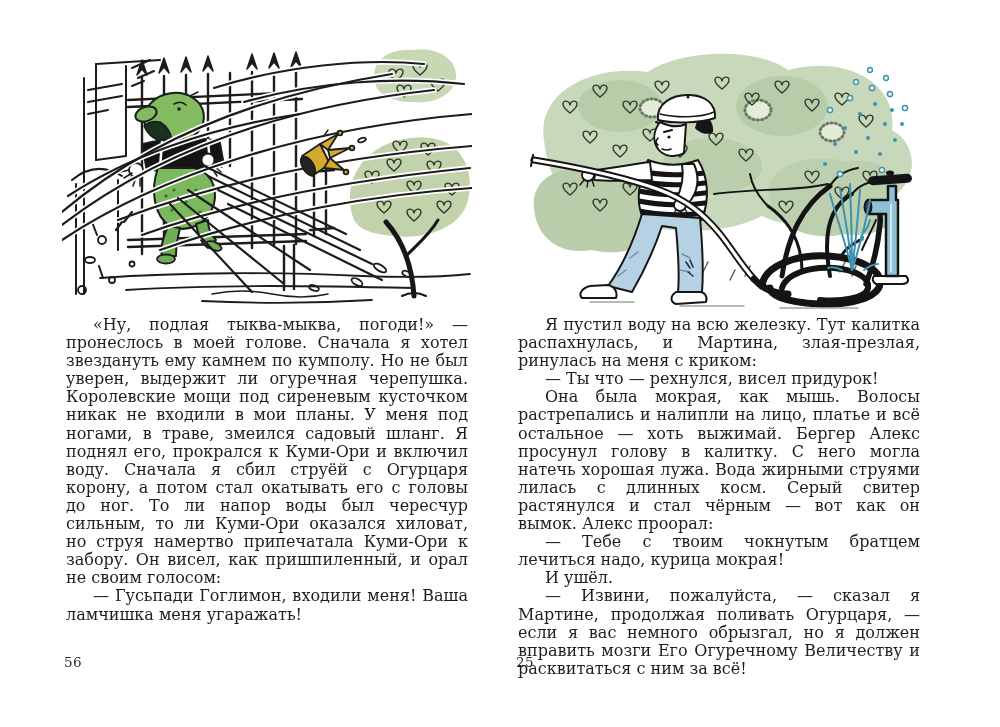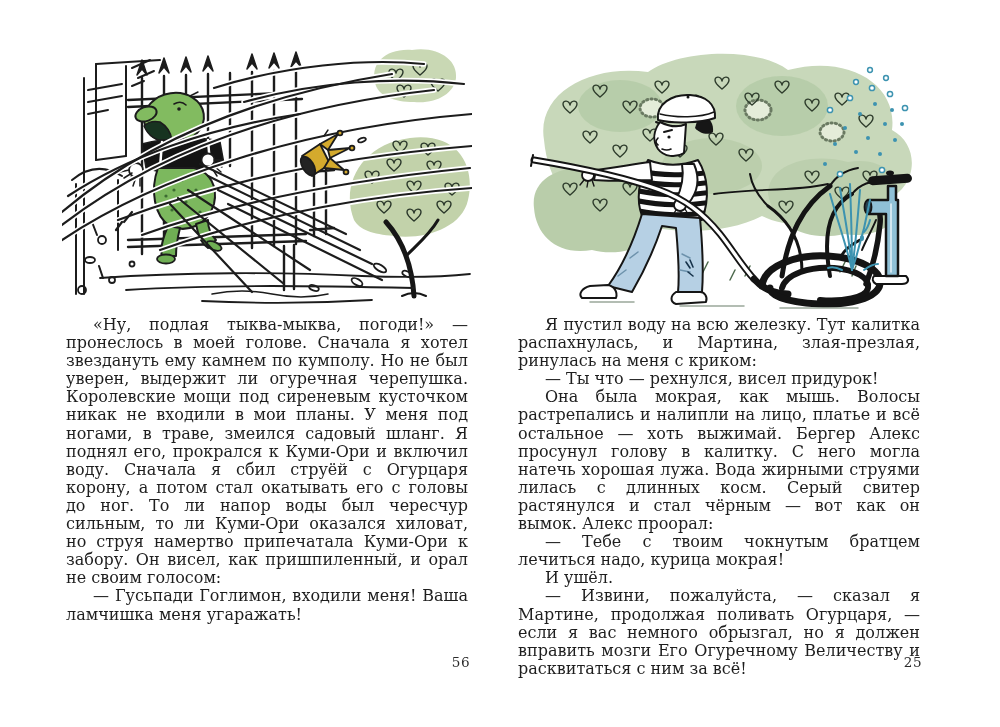--- a/index.html
+++ b/index.html
@@ -9,21 +9,21 @@
   .page{position:absolute;top:44px;width:406px;height:648px;}
   .page--left{left:64px;}
   .page--right{left:516px;}
   .illus{position:absolute;margin:0;top:0;}
   .page--left .illus{left:-2px;width:410px;height:262px;}
   .page--right .illus{left:14px;width:410px;height:270px;}
   .illus svg{display:block;width:100%;height:100%;}
   .page-text{position:absolute;top:272px;left:2px;width:402px;font-size:16px;line-height:18.1px;
              text-align:justify;hyphens:none;}
   .page-text p{margin:0;text-indent:27px;}
-  .page-number{position:absolute;top:610px;left:0;width:100%;text-align:right;
+  .page-number{position:absolute;top:610px;left:0;width:100%;text-align:left;
                font-size:13.5px;color:#2a2a2a;letter-spacing:.5px;}
 </style>
 </head>
 <body>
 
 <div class="spread">
 
   <section class="page page--left">
 
     <figure class="illus" aria-label="Зелёный Куми-Ори (Огурцарь) прижат струями воды к железному забору, корона слетает, рядом дерево">

